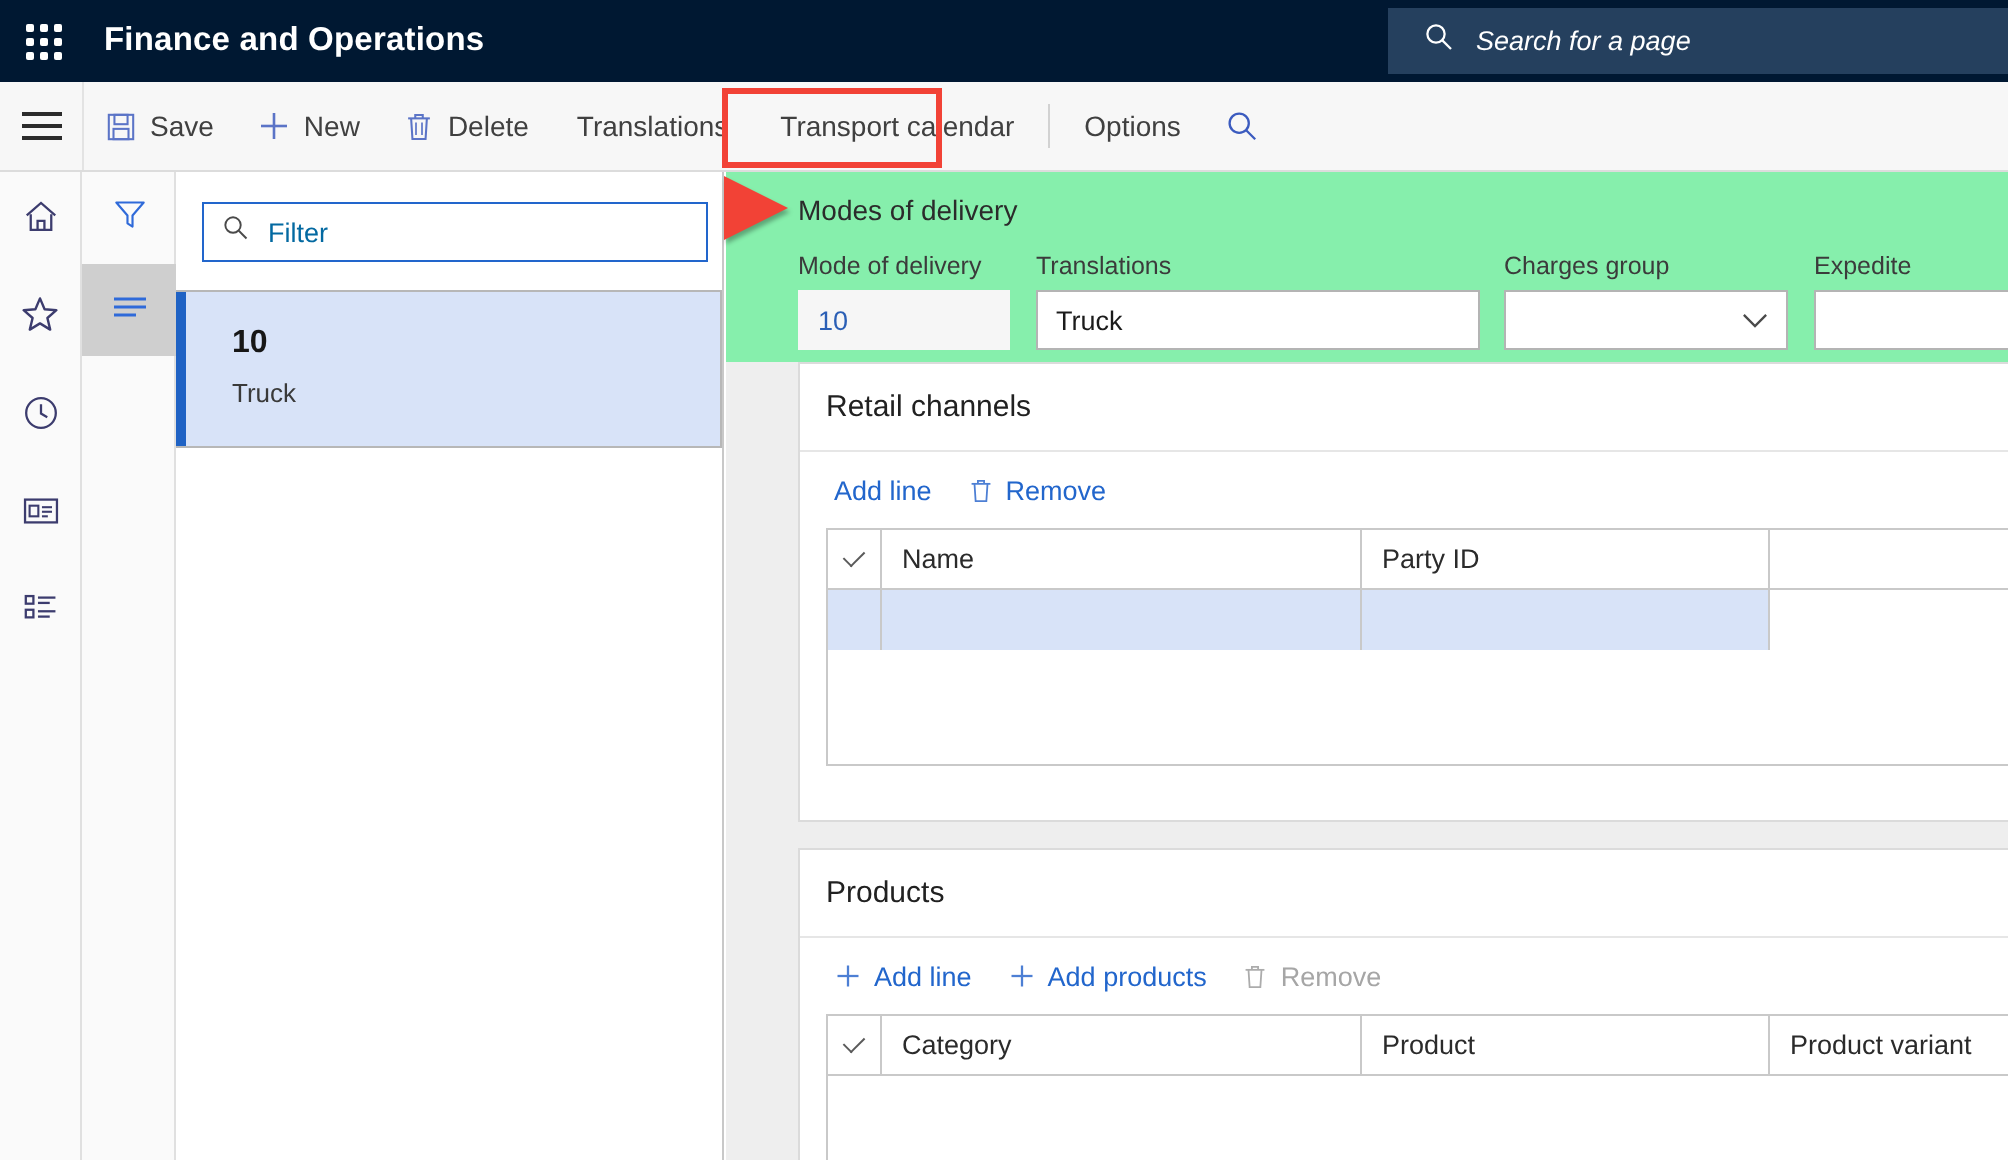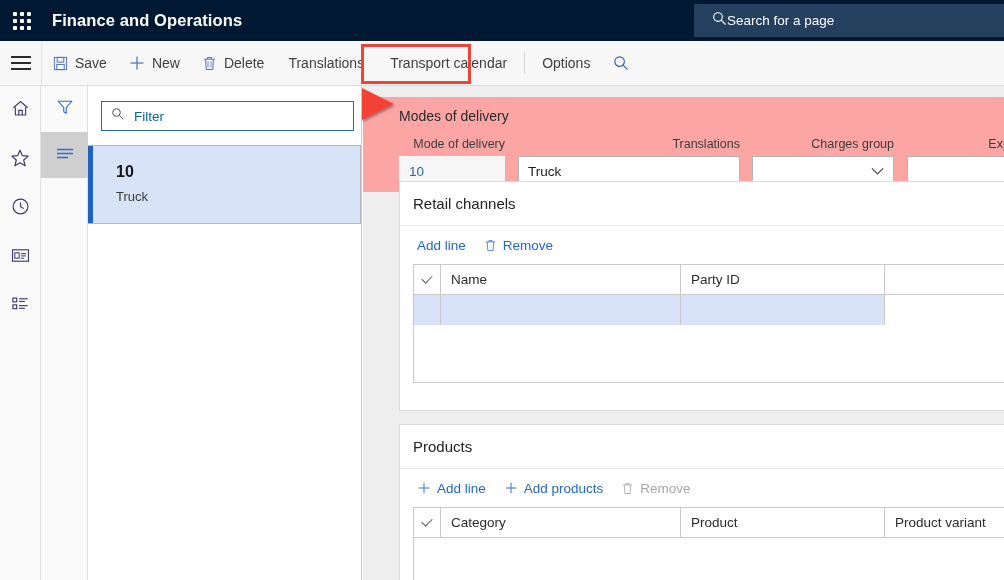--- a/index.html
+++ b/index.html
@@ -49,22 +49,23 @@
   }
   .page-search {
     position: absolute; left: 694px; top: 4px;
     width: 310px; height: 33px;
     background: #25405e;
     display: flex; align-items: center;
     padding-left: 18px;
     cursor: text;
   }
   .page-search .ptxt {
-    color: #ffffff; font-size: 13.5px; 
+    color: #ffffff; font-size: 13.5px; margin-left: 11px;
     white-space: nowrap;
+    font-style: italic;
   }
 
   
   .toolbar {
     position: absolute; left: 0; top: 41px;
     width: 1004px; height: 45px;
     background: #f7f7f7;
     border-bottom: 1px solid #dcdcdc;
     display: flex; align-items: center;
   }
@@ -189,24 +190,23 @@
   }
 
   
   .content {
     position: absolute; left: 363px; top: 86px;
     width: 641px; height: 494px;
     background: #eeeeee;
     overflow: hidden;
   }
   .form-header {
-    position: absolute; left: 0; top: 11px;
+    position: absolute; left: 0; top: 0;
     width: 641px; height: 95px;
-    background: #fca5a5;
-    text-align: right;
+    background: #86efac;
   }
   .form-title {
     position: absolute; left: 36px; top: 11px;
     font-size: 14px; color: #2b2b2b;
   }
   .fld {
     position: absolute;
     top: 40px;
   }
   .fld .flabel {

